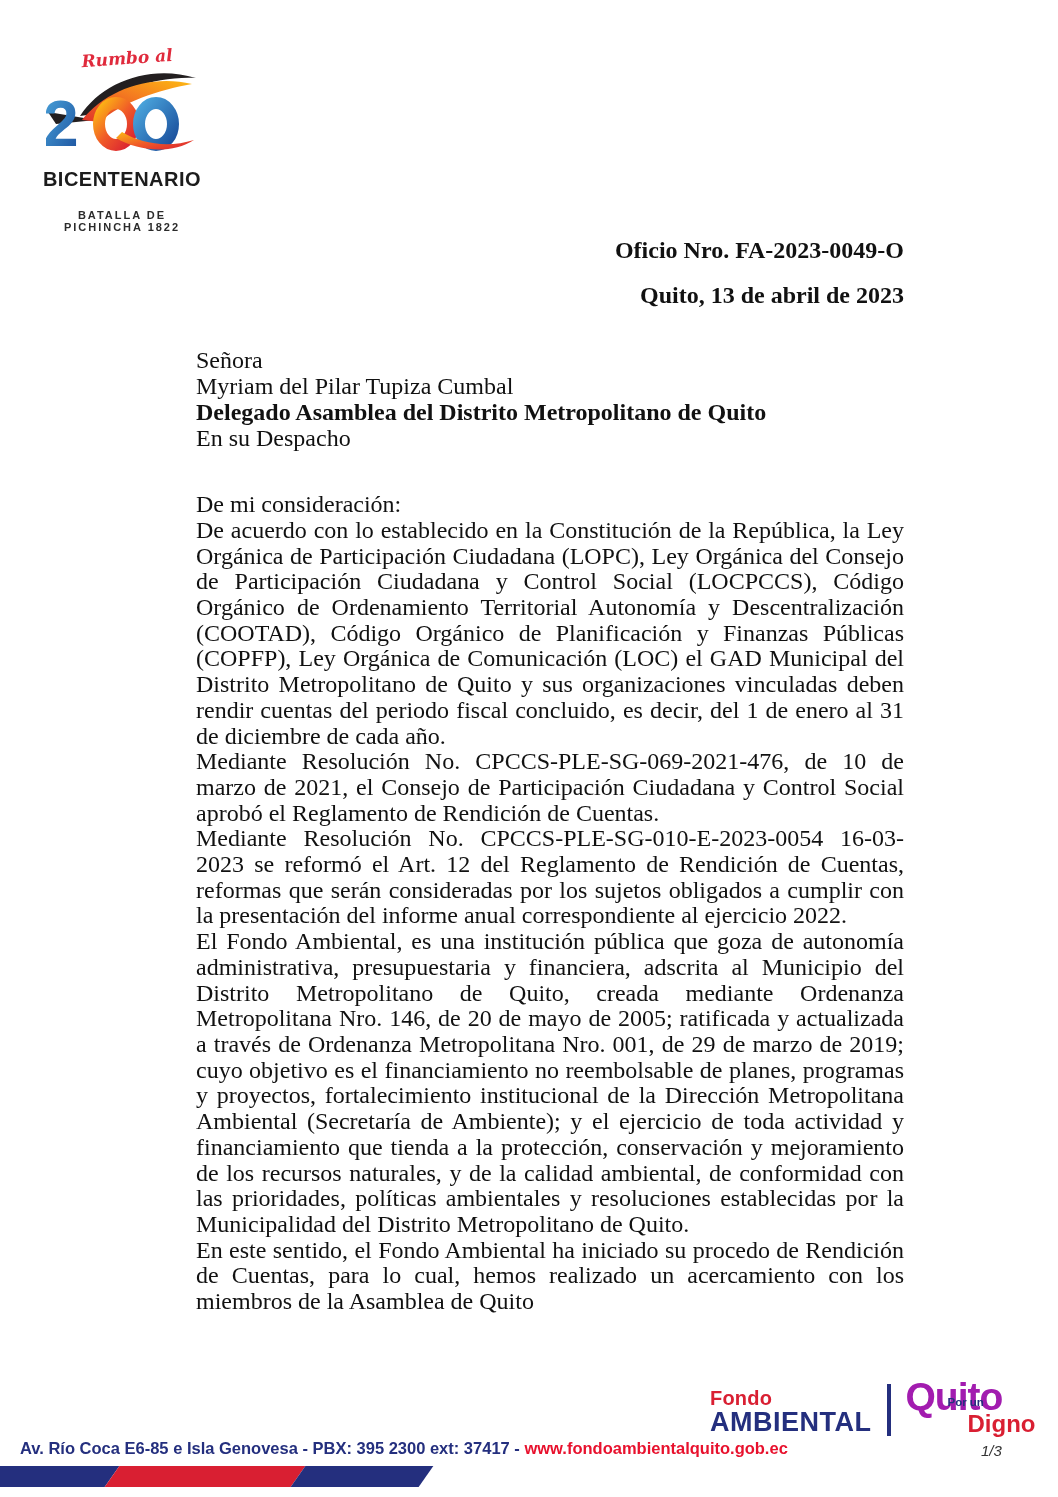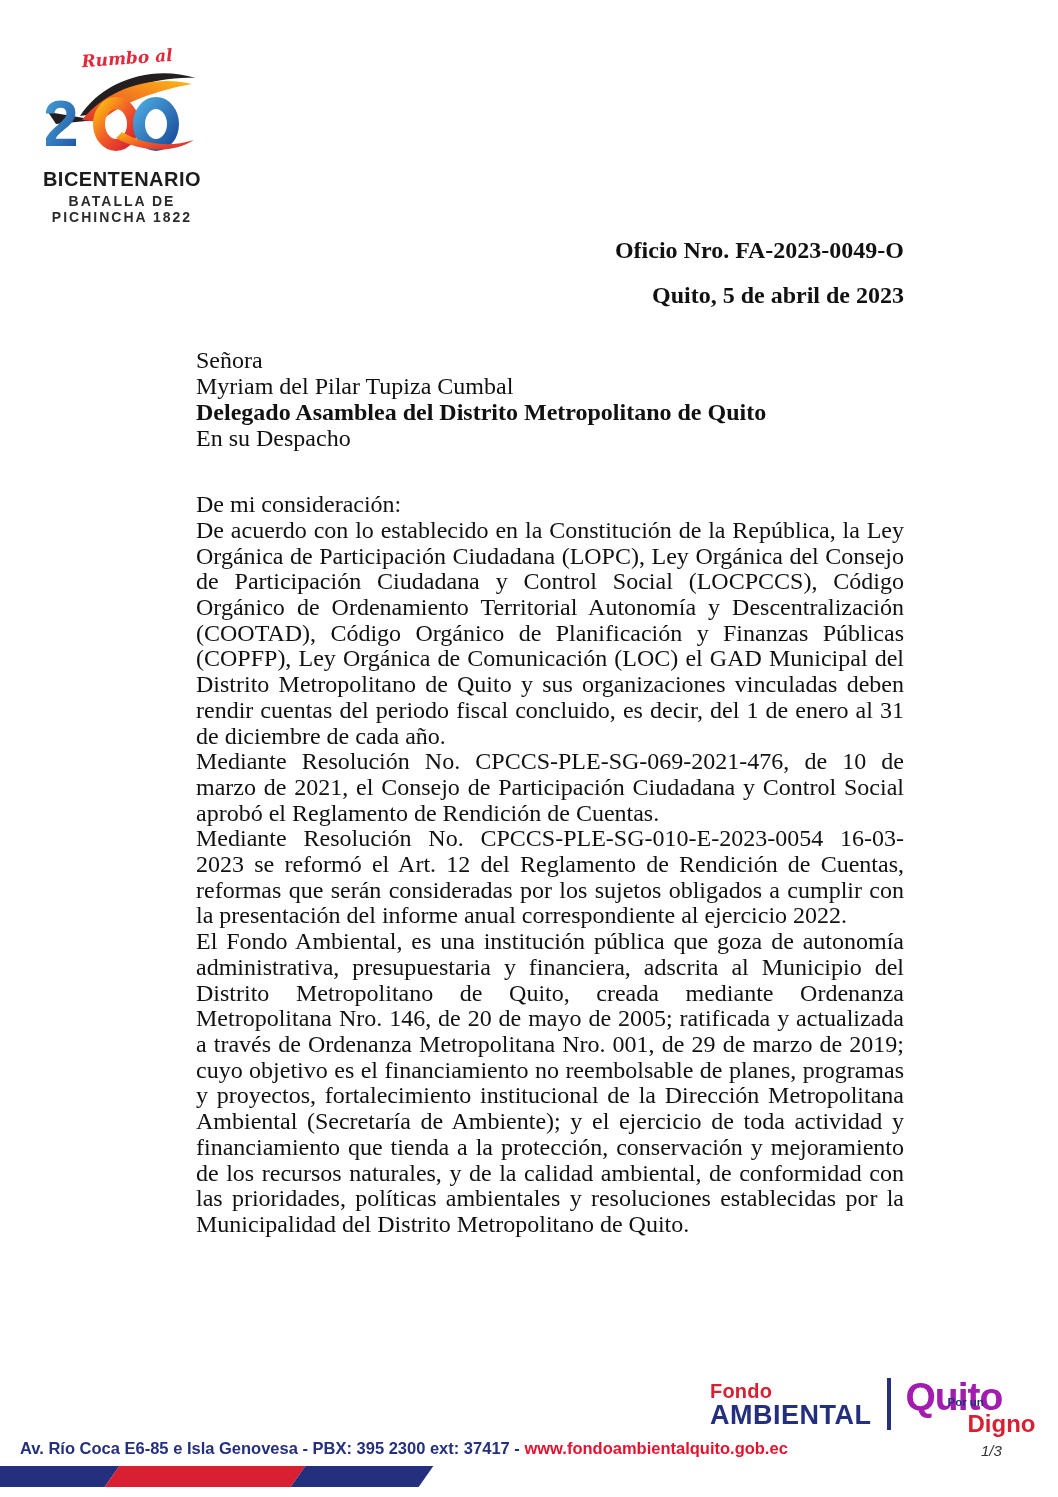--- a/index.html
+++ b/index.html
@@ -21,22 +21,22 @@
     color:#e02a3c;font-size:17px;
     transform:rotate(-4deg);
     margin-left:10px;
   }
   .logo-art{display:block;margin:2px auto 0;}
   .logo-title{
     font-size:20px;font-weight:bold;color:#1c1c1c;
     letter-spacing:0.5px;margin-top:16px;
   }
   .logo-subtitle{
-    font-size:14px;font-weight:bold;color:#2b2b2b;
-    letter-spacing:2px;margin-top:2px;
+    font-size:11px;font-weight:bold;color:#2b2b2b;
+    letter-spacing:2px;margin-top:18px;
   }
 
   
   .content{
     position:absolute;left:196px;top:238px;width:708px;
     font-size:24px;line-height:25.7px;
   }
   .right-bold{text-align:right;font-weight:bold;}
   .dateline{margin-top:19px;}
   .asunto{margin-top:47px;text-align:justify;}
@@ -48,21 +48,21 @@
   p.para{margin:0;text-align:justify;}
   .mt-p1{margin-top:16px;}
   .mt-p2{margin-top:12px;}
   .mt-p3{margin-top:0;}
   .mt-p4{margin-top:14px;}
   .mt-p5{margin-top:24px;}
 
   
   .footer-brand{
     position:absolute;left:710px;top:1368px;
-    display:flex;align-items:center;
+    display:flex;align-items:flex-end;
     font-family:"Liberation Sans","DejaVu Sans",sans-serif;
   }
   .fa-block{line-height:1;text-align:left;padding-top:6px;}
   .fa-fondo{display:block;color:#d91f32;font-weight:bold;font-size:20px;letter-spacing:0.2px;}
   .fa-ambiental{display:block;color:#242f7e;font-weight:bold;font-size:27px;letter-spacing:0.5px;margin-top:1px;}
   .brand-sep{width:4px;height:52px;background:#242f7e;margin:4px 14px 0 16px;}
   .quito-block{position:relative;line-height:1;width:130px;}
   .q-porun{position:absolute;left:42px;top:0;color:#242f7e;font-weight:bold;font-size:11.5px;margin-top:29px;}
   .q-quito{display:block;color:#a21caf;font-weight:bold;font-size:39px;letter-spacing:-1px;margin-top:9px;}
   .q-digno{display:block;color:#d91f32;font-weight:bold;font-size:24px;text-align:right;margin-top:-4px;}
@@ -126,36 +126,37 @@
       <ellipse cx="110" cy="54" rx="17" ry="21" fill="none" stroke="url(#blu)" stroke-width="12"></ellipse>
 
       <path d="M76 62 C 96 74, 122 78, 148 70 C 126 84, 94 82, 70 68 Z" fill="url(#fire2)"></path>
     </svg>
     <div class="logo-title">BICENTENARIO</div>
     <div class="logo-subtitle">BATALLA DE PICHINCHA 1822</div>
   </div>
 
   <div class="content">
     <div class="right-bold">Oficio Nro. FA-2023-0049-O</div>
-    <div class="right-bold dateline">Quito, 5 de abril de 2023</div>
+    <div class="right-bold dateline">Quito, 13 de abril de 2023</div>
 
 
     <div class="recipient">
       <div>Señora</div>
       <div>Myriam del Pilar Tupiza Cumbal</div>
       <div class="bold">Delegado Asamblea del Distrito Metropolitano de Quito</div>
       <div>En su Despacho</div>
     </div>
 
     <div class="greeting">De mi consideración:</div>
 
     <p class="para mt-p1">De acuerdo con lo establecido en la Constitución de la República, la Ley Orgánica de Participación Ciudadana (LOPC), Ley Orgánica del Consejo de Participación Ciudadana y Control Social (LOCPCCS), Código Orgánico de Ordenamiento Territorial Autonomía y Descentralización (COOTAD), Código Orgánico de Planificación y Finanzas Públicas (COPFP), Ley Orgánica de Comunicación (LOC) el GAD Municipal del Distrito Metropolitano de Quito y sus organizaciones vinculadas deben rendir cuentas del periodo fiscal concluido, es decir, del 1 de enero al 31 de diciembre de cada año.</p>
     <p class="para mt-p2">Mediante Resolución No. CPCCS-PLE-SG-069-2021-476, de 10 de marzo de 2021, el Consejo de Participación Ciudadana y Control Social aprobó el Reglamento de Rendición de Cuentas.</p>
     <p class="para mt-p3">Mediante Resolución No. CPCCS-PLE-SG-010-E-2023-0054 16-03-2023 se reformó el Art. 12 del Reglamento de Rendición de Cuentas, reformas que serán consideradas por los sujetos obligados a cumplir con la presentación del informe anual correspondiente al ejercicio 2022.</p>
     <p class="para mt-p4">El Fondo Ambiental, es una institución pública que goza de autonomía administrativa, presupuestaria y financiera, adscrita al Municipio del Distrito Metropolitano de Quito, creada mediante Ordenanza Metropolitana Nro. 146, de 20 de mayo de 2005; ratificada y actualizada a través de Ordenanza Metropolitana Nro. 001, de 29 de marzo de 2019; cuyo objetivo es el financiamiento no reembolsable de planes, programas y proyectos, fortalecimiento institucional de la Dirección Metropolitana Ambiental (Secretaría de Ambiente); y el ejercicio de toda actividad y financiamiento que tienda a la protección, conservación y mejoramiento de los recursos naturales, y de la calidad ambiental, de conformidad con las prioridades, políticas ambientales y resoluciones establecidas por la Municipalidad del Distrito Metropolitano de Quito.</p>
+    <p class="para mt-p5">En este sentido, el Fondo Ambiental ha iniciado su procedo de Rendición de Cuentas, para lo cual, hemos realizado un acercamiento con los miembros de la Asamblea de Quito</p>
   </div>
 
   <div class="footer-brand">
     <div class="fa-block">
       <span class="fa-fondo">Fondo</span>
       <span class="fa-ambiental">AMBIENTAL</span>
     </div>
     <div class="brand-sep"></div>
     <div class="quito-block">
       <span class="q-porun">Por un</span>

